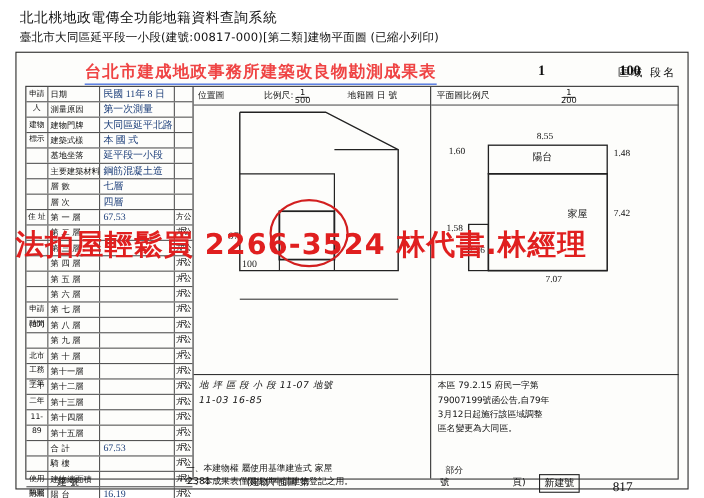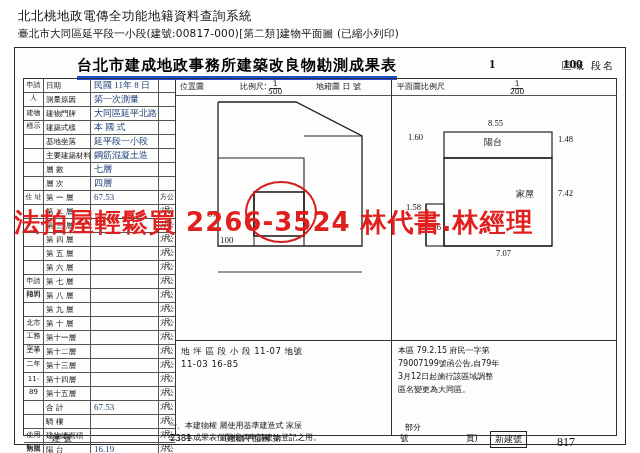--- a/index.html
+++ b/index.html
@@ -31,22 +31,22 @@
   .sheet{
     position:absolute;left:14px;top:47px;
     width:612px;height:398px;
     border:1.5px solid #2a2a2a;
     background:#fdfdfb;
     box-sizing:border-box;
   }
   .sheet-title{
     position:absolute;left:62px;top:8px;
     font-size:15px;font-weight:bold;letter-spacing:1px;
-    color:#000000;
-    border-bottom:4px solid #1d4ed8;
+    color:#ef4444;
+    border-bottom:1px solid #1d4ed8;
     padding-bottom:1px;
   }
   .sheet-title-right{
     position:absolute;right:10px;top:11px;
     font-size:10px;letter-spacing:2px;color:#111;
   }
   .seg-num{
     position:absolute;top:8px;font-size:13px;font-weight:bold;color:#111;
     font-family:"Liberation Serif",serif;
   }
@@ -129,21 +129,21 @@
     font-size:8px;color:#111;padding:4px 5px;
   }
   .note-right{
     position:absolute;left:368px;top:262px;width:225px;height:94px;
     box-sizing:border-box;font-size:8px;color:#111;padding:4px 6px;
   }
   .note-right .ln{margin-bottom:2px;line-height:11px;}
 
   
   .lt-title{text-align:center;font-size:8.5px;margin-bottom:4px;}
-  .lt-body{font-size:8.5px;line-height:13px;letter-spacing:.5px;}
+  .lt-body{font-size:8.5px;line-height:13px;letter-spacing:.5px;font-style:italic;}
   .bot-txt{
     position:absolute;font-size:8px;color:#111;
   }
 
   
   .foot{
     position:absolute;left:8px;top:372px;width:594px;height:16px;
     font-size:8px;color:#111;
   }
   .hand-num{

